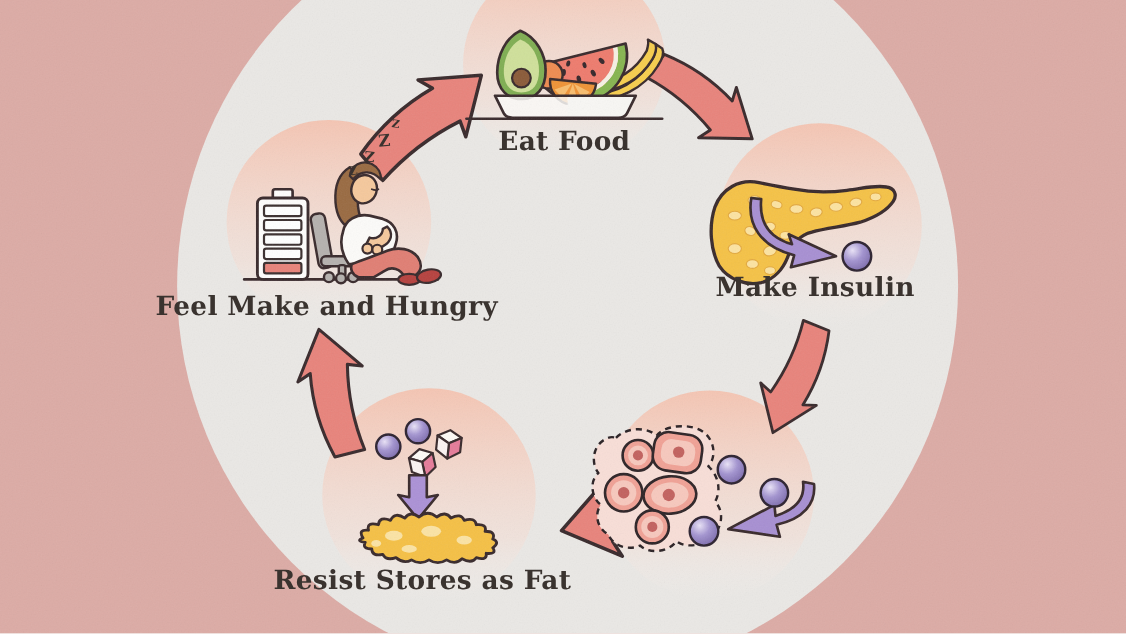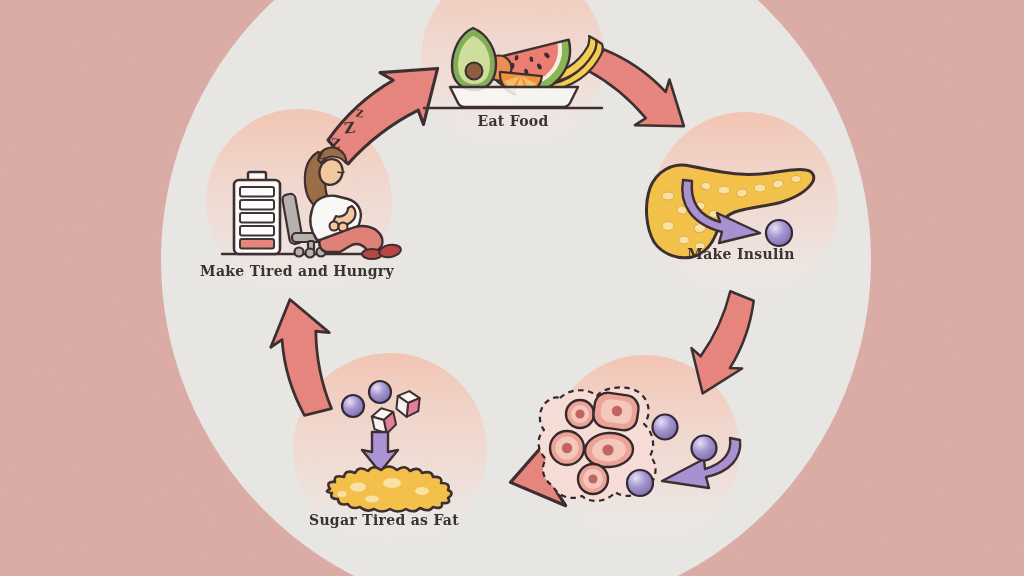--- a/index.html
+++ b/index.html
@@ -8,21 +8,21 @@
     background:#dcaba5;
     font-family:"DejaVu Serif", serif;
   }
   .big-circle{
     position:absolute;left:161px;top:-95px;width:710px;height:710px;
     border-radius:50%;background:#eae8e5;
   }
   .art{position:absolute;left:0;top:0;width:1024px;height:576px;}
   .stage-label{
     position:absolute;transform:translateX(-50%);
-    font-weight:bold;font-size:14px;color:#3a332f;letter-spacing:.3px;
+    font-weight:bold;font-size:24px;color:#3a332f;letter-spacing:.3px;
     white-space:nowrap;text-align:center;
   }
   .zzz span{
     position:absolute;font-weight:bold;color:#3a332f;line-height:1;
   }
   .z1{left:317px;top:150px;font-size:11px;transform:rotate(-8deg);}
   .z2{left:331px;top:137px;font-size:13px;transform:rotate(6deg);}
   .z3{left:344px;top:121px;font-size:15px;transform:rotate(-5deg);}
   .z4{left:356px;top:109px;font-size:10px;transform:rotate(8deg);}
 </style>
@@ -228,16 +228,16 @@
 
   <div class="zzz">
     <span class="z1">Z</span>
     <span class="z2">Z</span>
     <span class="z3">Z</span>
     <span class="z4">Z</span>
   </div>
 
   <div class="stage-label" style="left:513px;top:113px;">Eat Food</div>
   <div class="stage-label" style="left:741px;top:246px;">Make Insulin</div>
-  <div class="stage-label" style="left:384px;top:512px;">Sugar Tired as Fat</div>
-  <div class="stage-label" style="left:297px;top:263px;">Make Tired and Hungry</div>
+  <div class="stage-label" style="left:384px;top:512px;">Resist Stores as Fat</div>
+  <div class="stage-label" style="left:297px;top:263px;">Feel Make and Hungry</div>
 
 </div>
 
 </body></html>

